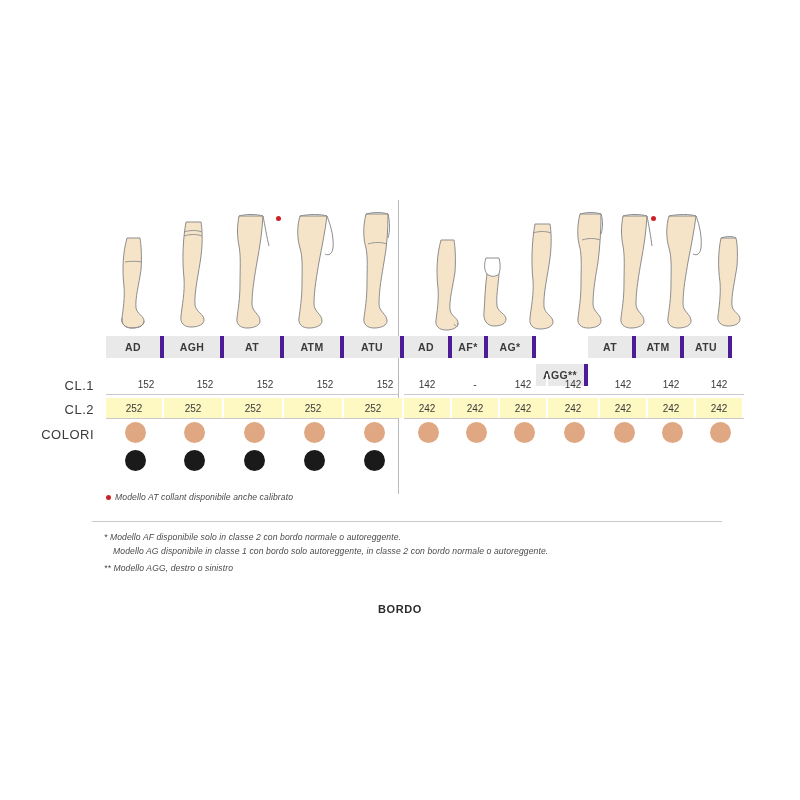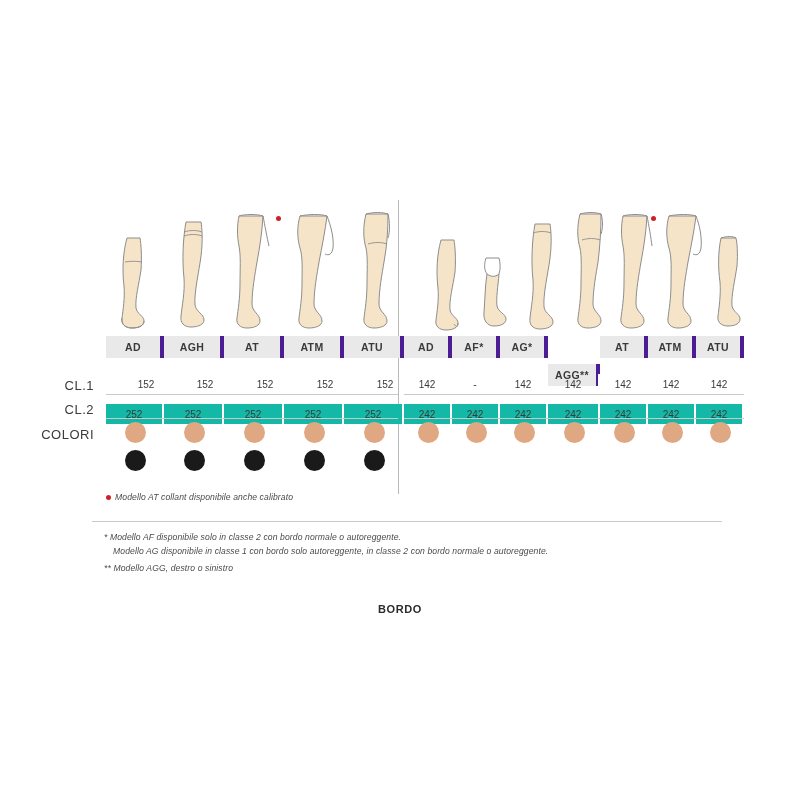--- a/index.html
+++ b/index.html
@@ -150,21 +150,21 @@
   .data-cell {
     font-size: 10px;
     color: #3a3a3a;
     display: flex;
     align-items: center;
     justify-content: center;
     height: 20px;
     border-right: 2px solid #ffffff;
     box-sizing: border-box;
   }
-  .data-row.shade .data-cell { background: #14b8a6; margin-top: 6px; }
+  .data-row.shade .data-cell { background: #fef9c3; }
 
   .rule {
     position: absolute;
     background: #c9c9c9;
     height: 1px;
   }
 
   
   .swatch-row {
     position: absolute;
@@ -331,21 +331,21 @@
   <div class="model-row">
     <div class="model-cell" style="width:58px;">AD</div>
     <div class="model-cell" style="width:60px;">AGH</div>
     <div class="model-cell" style="width:60px;">AT</div>
     <div class="model-cell" style="width:60px;">ATM</div>
     <div class="model-cell" style="width:60px;">ATU</div>
   </div>
 
   <div class="model-row right">
     <div class="model-cell" style="width:48px;">AD</div>
-    <div class="model-cell" style="width:48px;">AF*</div>
+    <div class="model-cell" style="width:36px;">AF*</div>
     <div class="model-cell" style="width:48px;">AG*</div>
     <div class="model-cell" style="width:52px;margin-top:28px;">AGG**</div>
     <div class="model-cell" style="width:48px;">AT</div>
     <div class="model-cell" style="width:48px;">ATM</div>
     <div class="model-cell" style="width:48px;">ATU</div>
   </div>
 
   <div class="row-label" style="top:378px;">CL.1</div>
 
   <div class="data-row" style="left:118px; top:374px;">

